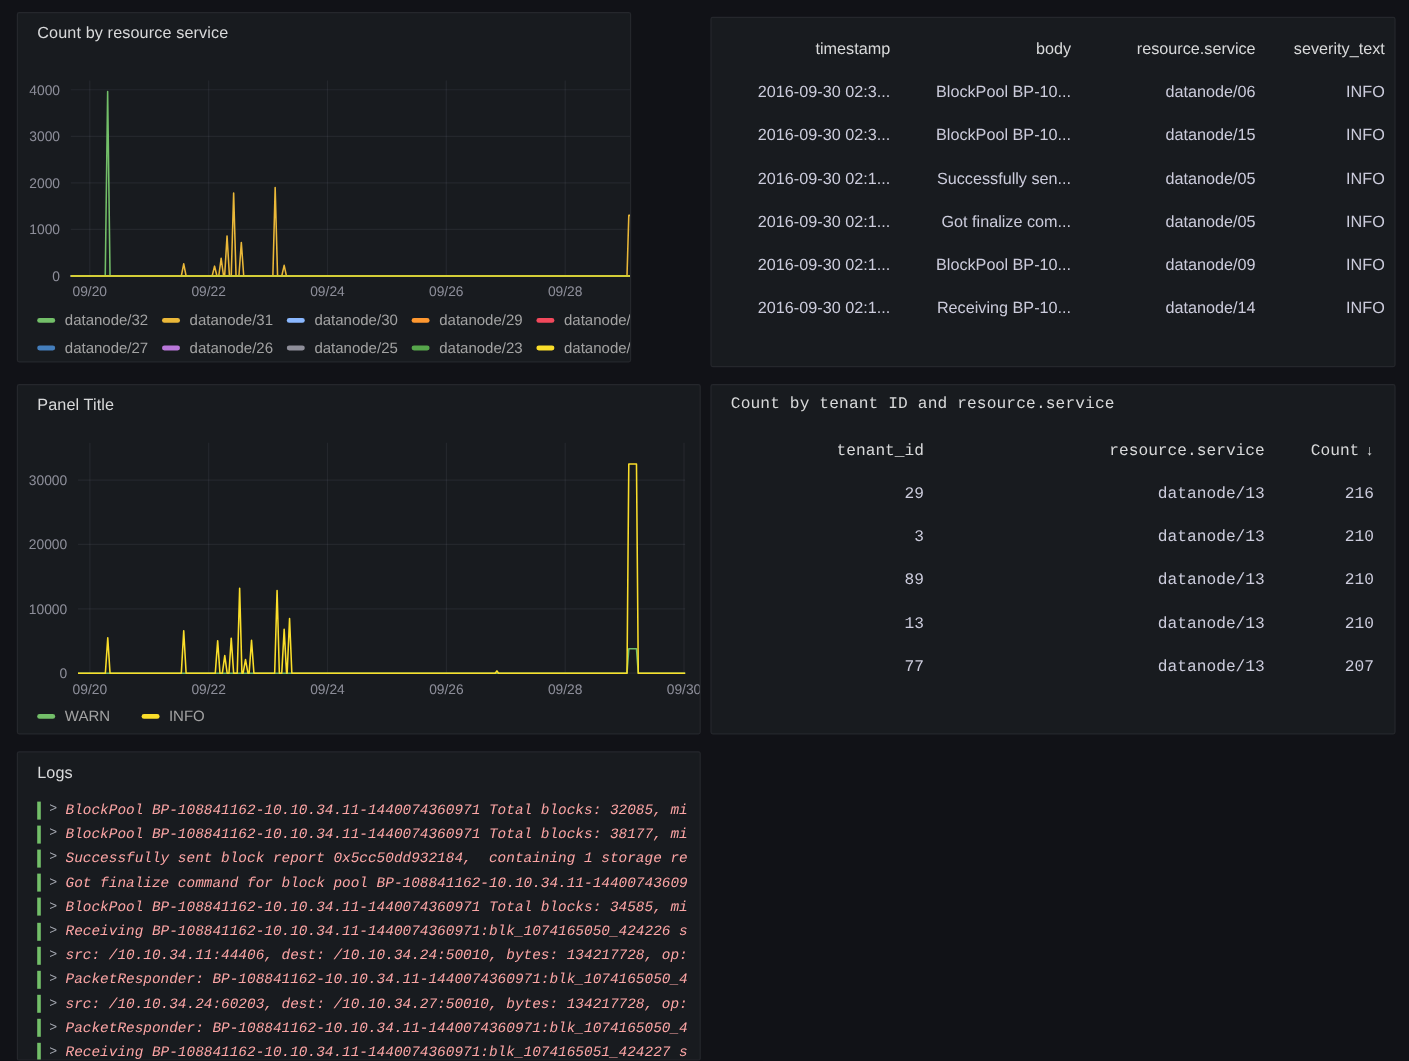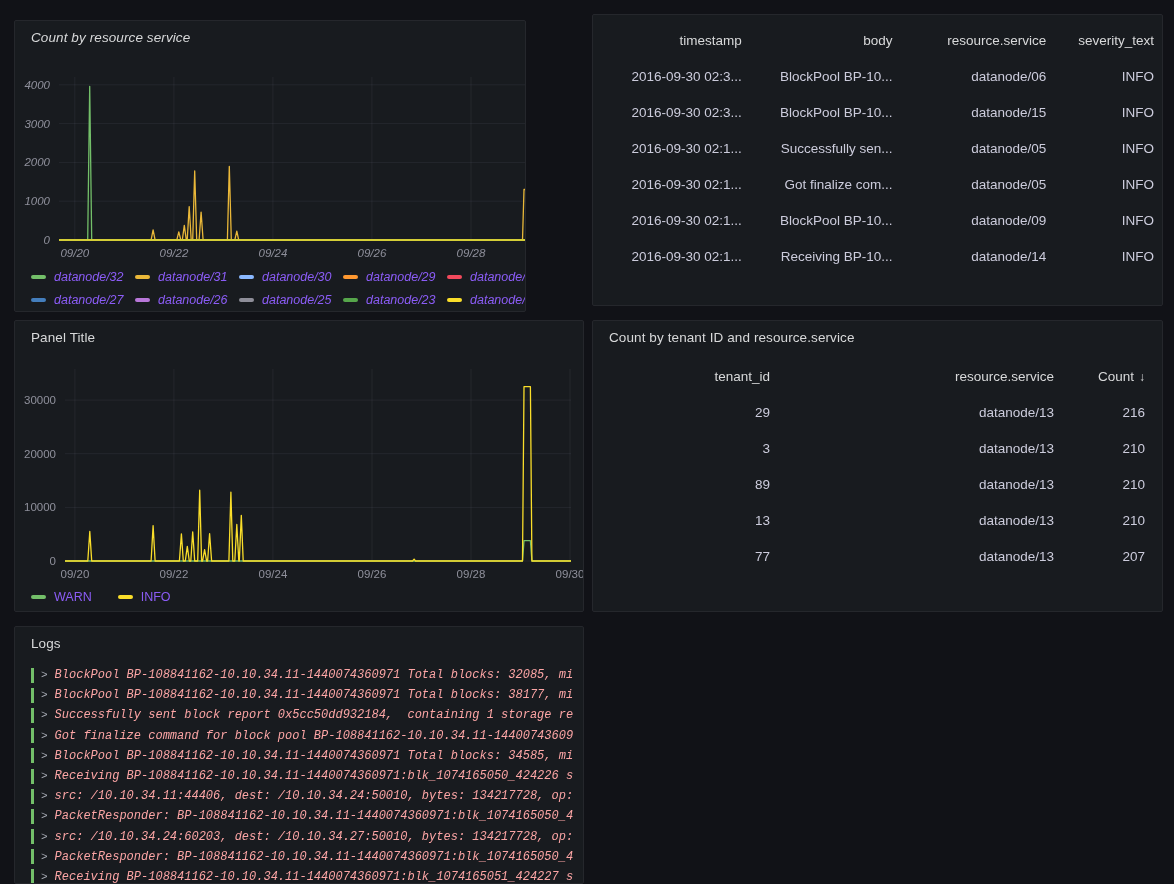--- a/index.html
+++ b/index.html
@@ -4,42 +4,42 @@
 <style>
   * { box-sizing: border-box; }
   html,body { margin:0; padding:0; background:#111217; }
   body { font-family:"Liberation Sans", sans-serif; }
   .dash { position:relative; width:1174px; height:884px; overflow:hidden; background:#111217; }
 
   .panel {
     position:absolute; background:#181b1f;
     border:1px solid #25272c; border-radius:2px; overflow:hidden;
   }
-  #panel-1 { left:14px;  top:20px;  width:512px; height:292px;font-style:italic; }
+  #panel-1 { left:14px;  top:10px;  width:512px; height:292px; }
   #panel-2 { left:592px; top:14px;  width:571px; height:292px; }
   #panel-3 { left:14px;  top:320px; width:570px; height:292px; }
-  #panel-4 { left:592px; top:320px; width:571px; height:292px; }
+  #panel-4 { left:592px; top:320px; width:571px; height:292px;font-family:Liberation Mono, monospace; }
   #panel-5 { left:14px;  top:626px; width:570px; height:258px; }
 
   .panel-title {
     margin:0; height:30px; padding:9px 16px 0; font-size:13.5px;
     font-weight:500; color:#d8d9da; letter-spacing:0.1px; cursor:pointer;
   }
 
   svg.chart { position:absolute; left:0; top:0; width:570px; height:292px; display:block; }
 
   
   .legend { position:absolute; left:16px; display:flex; flex-wrap:wrap; align-items:center; }
   .legend-grid   { top:244px; width:540px; }
   .legend-inline { top:264px; }
   .legend-item { display:flex; align-items:center; height:23px; cursor:pointer; }
   .legend-grid .legend-item { width:104px; }
   .legend-inline .legend-item { margin-right:26px; }
   .legend-swatch { width:15px; height:4px; border-radius:2px; margin-right:8px; flex:none; }
-  .legend-label { font-size:12.5px; color:#8b5cf6; white-space:nowrap; }
+  .legend-label { font-size:12.5px; color:#a3a3a3; white-space:nowrap; }
 
   
   table.gtable { width:100%; border-collapse:collapse; table-layout:fixed; margin-top:7px; }
   table.gtable th, table.gtable td {
     height:36px; padding:0 8px 0 15px; font-size:13.5px; white-space:nowrap;
     overflow:hidden; text-align:right; font-weight:400;
   }
   table.gtable th { color:#d8d9da; font-weight:500; cursor:pointer; }
   table.gtable td { color:#ccccdc; }
   table.gtable .al-right { text-align:right; padding-right:17px; }

